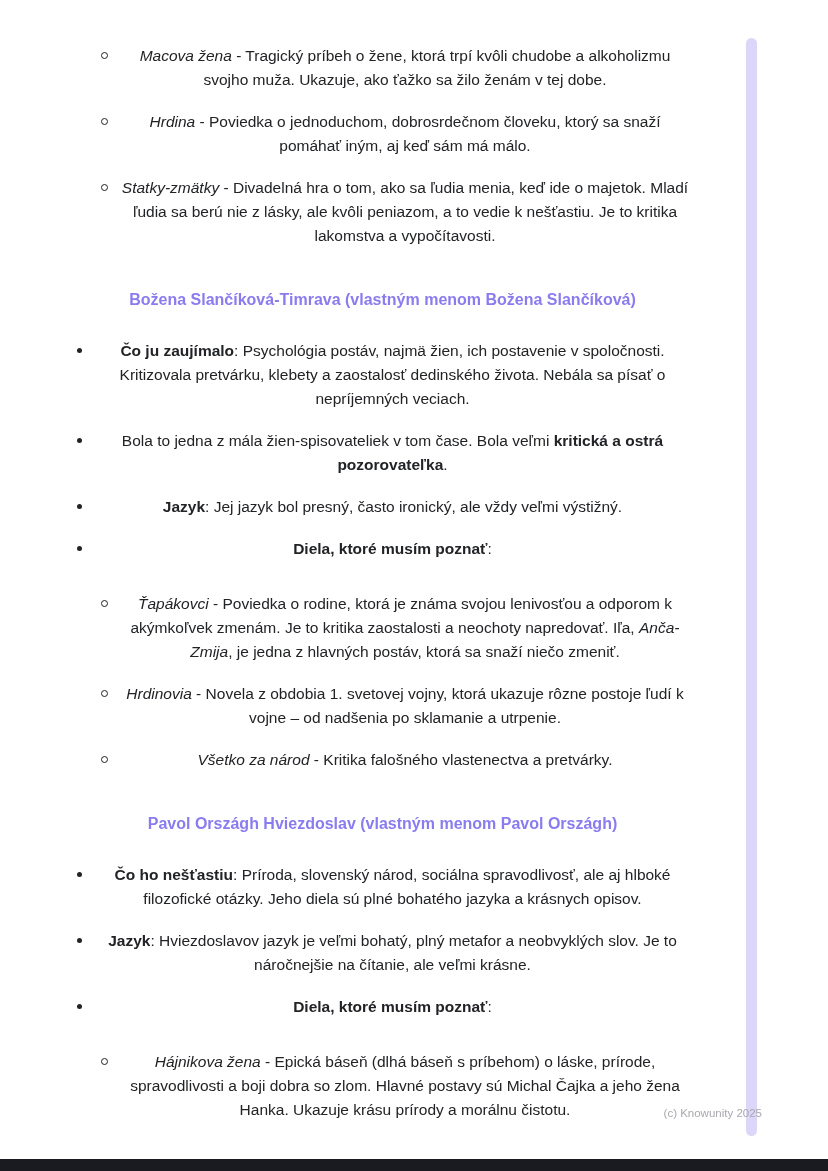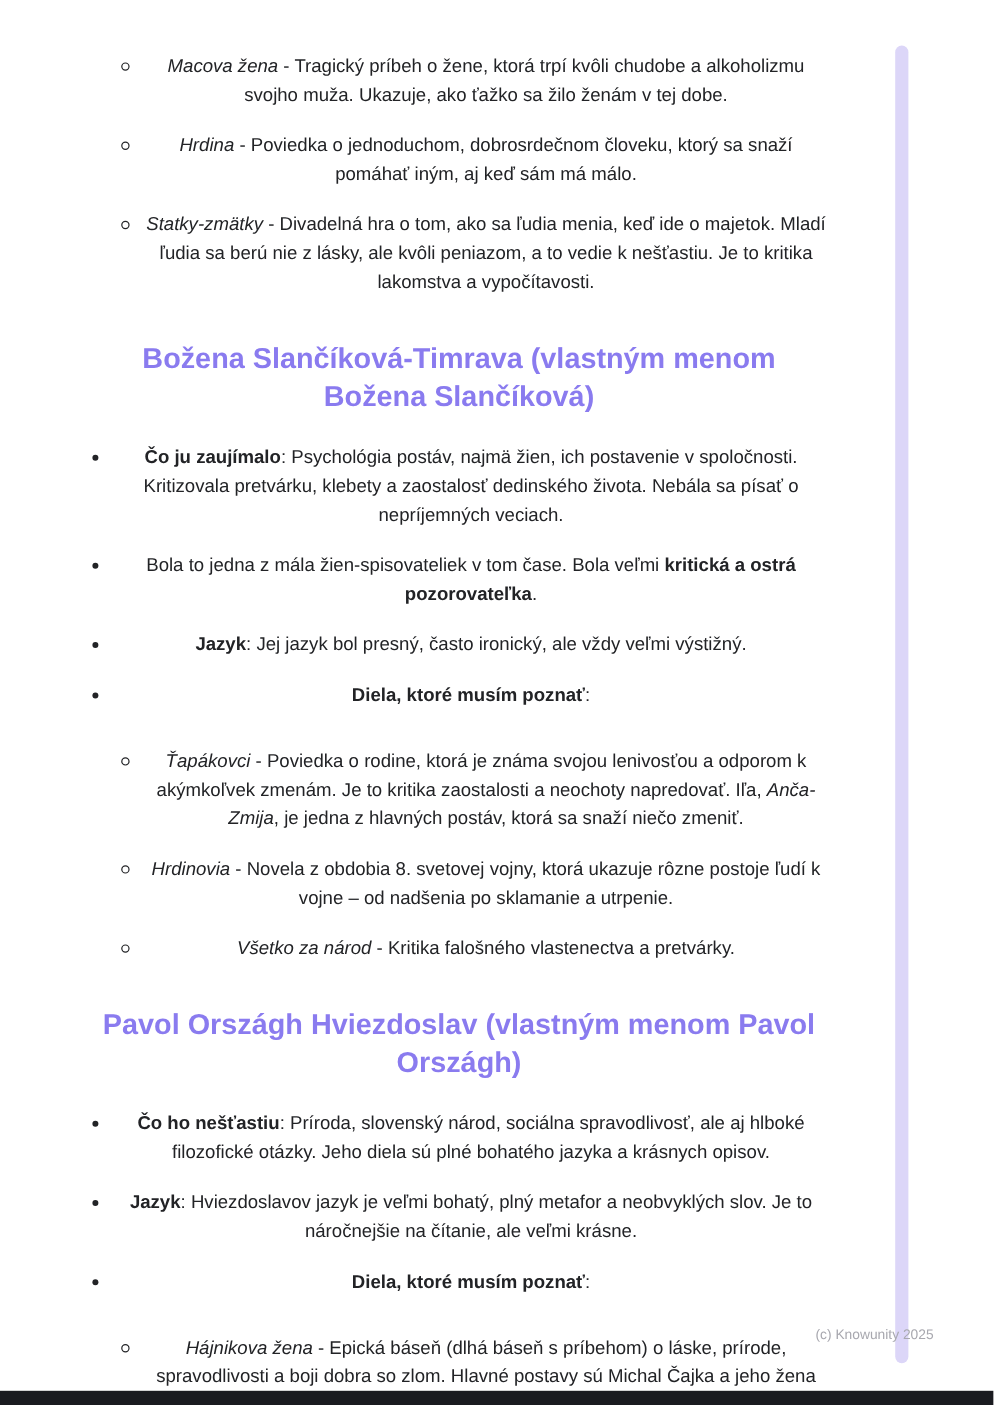--- a/index.html
+++ b/index.html
@@ -34,32 +34,32 @@
   .circle-list > li{padding-left:20px;}
   .circle-list > li::before{
     content:"";
     position:absolute;left:1px;top:8px;
     width:5px;height:5px;border-radius:50%;
     background:transparent;
     border:1.3px solid #222326;
   }
   .circle-list.sub{margin-top:31px;margin-left:5px;}
   h2.heading{
-    font-size:24px;
+    font-size:16px;
     line-height:31px;
     font-weight:700;
     color:var(--accent,#8a7bef);
     margin:36px 0 24px 0;
   }
   .content > ul:first-child{margin-top:6px;}
   .run-i{font-style:italic;}
   .run-b{font-weight:700;}
   .watermark{
     position:absolute;
-    right:50px;bottom:52px;
+    right:66px;bottom:52px;
     font-size:11.5px;
     color:#a8a8af;
   }
   .scroll-stripe{
     position:absolute;
     top:38px;right:71px;
     width:11px;height:1098px;
     border-radius:6px;
     background:var(--stripe,#dcd6f8);
   }
@@ -80,21 +80,21 @@
         <li><span class="run-i">Hrdina</span><span> - Poviedka o jednoduchom, dobrosrdečnom človeku, ktorý sa snaží pomáhať iným, aj keď sám má málo.</span></li>
         <li><span class="run-i">Statky-zmätky</span><span> - Divadelná hra o tom, ako sa ľudia menia, keď ide o majetok. Mladí ľudia sa berú nie z lásky, ale kvôli peniazom, a to vedie k nešťastiu. Je to kritika lakomstva a vypočítavosti.</span></li>
       </ul>
       <h2 class="heading"><span>Božena Slančíková-Timrava (vlastným menom Božena Slančíková)</span></h2>
       <ul class="bullet-list">
         <li><span class="run-b">Čo ju zaujímalo</span><span>: Psychológia postáv, najmä žien, ich postavenie v spoločnosti. Kritizovala pretvárku, klebety a zaostalosť dedinského života. Nebála sa písať o nepríjemných veciach.</span></li>
         <li><span>Bola to jedna z mála žien-spisovateliek v tom čase. Bola veľmi </span><span class="run-b">kritická a ostrá pozorovateľka</span><span>.</span></li>
         <li><span class="run-b">Jazyk</span><span>: Jej jazyk bol presný, často ironický, ale vždy veľmi výstižný.</span></li>
         <li><span class="run-b">Diela, ktoré musím poznať</span><span>:</span><ul class="circle-list sub">
             <li><span class="run-i">Ťapákovci</span><span> - Poviedka o rodine, ktorá je známa svojou lenivosťou a odporom k akýmkoľvek zmenám. Je to kritika zaostalosti a neochoty napredovať. Iľa, </span><span class="run-i">Anča-Zmija</span><span>, je jedna z hlavných postáv, ktorá sa snaží niečo zmeniť.</span></li>
-            <li><span class="run-i">Hrdinovia</span><span> - Novela z obdobia 8. svetovej vojny, ktorá ukazuje rôzne postoje ľudí k vojne – od nadšenia po sklamanie a utrpenie.</span></li>
+            <li><span class="run-i">Hrdinovia</span><span> - Novela z obdobia 1. svetovej vojny, ktorá ukazuje rôzne postoje ľudí k vojne – od nadšenia po sklamanie a utrpenie.</span></li>
             <li><span class="run-i">Všetko za národ</span><span> - Kritika falošného vlastenectva a pretvárky.</span></li>
           </ul></li>
       </ul>
       <h2 class="heading"><span>Pavol Országh Hviezdoslav (vlastným menom Pavol Országh)</span></h2>
       <ul class="bullet-list">
         <li><span class="run-b">Čo ho nešťastiu</span><span>: Príroda, slovenský národ, sociálna spravodlivosť, ale aj hlboké filozofické otázky. Jeho diela sú plné bohatého jazyka a krásnych opisov.</span></li>
         <li><span class="run-b">Jazyk</span><span>: Hviezdoslavov jazyk je veľmi bohatý, plný metafor a neobvyklých slov. Je to náročnejšie na čítanie, ale veľmi krásne.</span></li>
         <li><span class="run-b">Diela, ktoré musím poznať</span><span>:</span><ul class="circle-list sub">
             <li><span class="run-i">Hájnikova žena</span><span> - Epická báseň (dlhá báseň s príbehom) o láske, prírode, spravodlivosti a boji dobra so zlom. Hlavné postavy sú Michal Čajka a jeho žena Hanka. Ukazuje krásu prírody a morálnu čistotu.</span></li>
           </ul></li>

